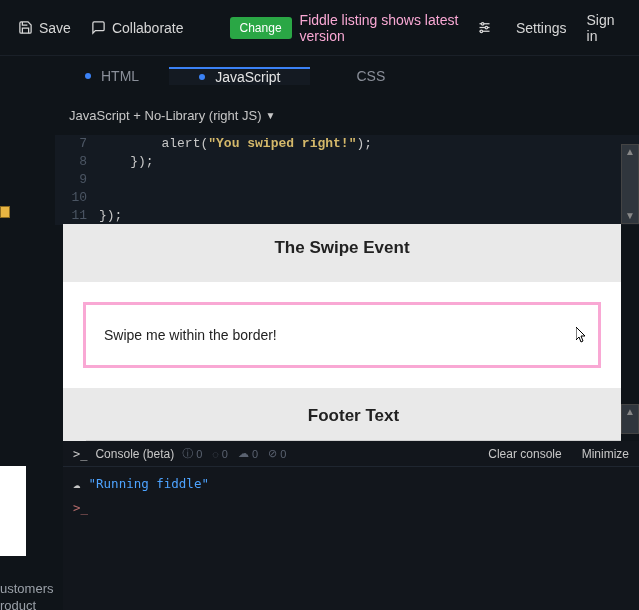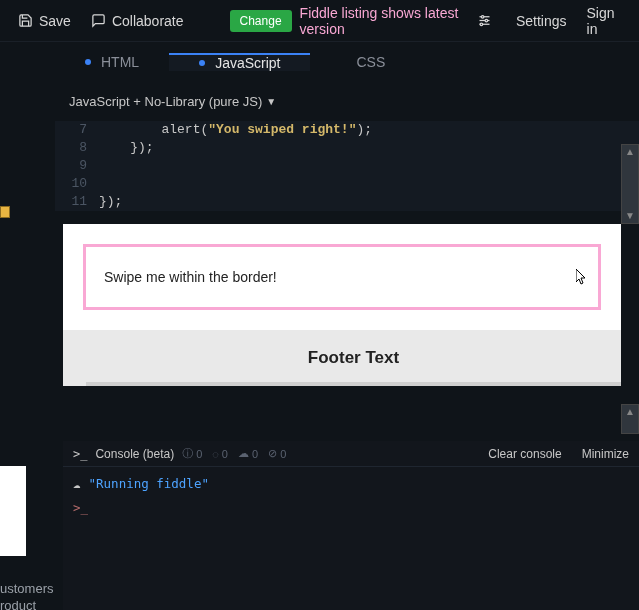--- a/index.html
+++ b/index.html
@@ -10,21 +10,21 @@
     color: #c7c7c7;
     width: 639px;
     height: 610px;
     overflow: hidden;
     position: relative;
   }
   
   .header {
     display: flex;
     align-items: center;
-    height: 42px;
+    height: 56px;
     padding: 0 8px;
     background: #0f1419;
     border-bottom: 1px solid #1a2028;
   }
   .hdr-btn {
     display: flex;
     align-items: center;
     gap: 6px;
     padding: 6px 10px;
     color: #d7d7d7;
@@ -267,21 +267,21 @@
     <span class="dot"></span>
     <span>JavaScript</span>
   </div>
   <div class="tab no-dot">
     <span class="dot"></span>
     <span>CSS</span>
   </div>
 </div>
 
 <div class="framework-bar">
-  <span>JavaScript + No-Library (pure JS)</span>
+  <span>JavaScript + No-Library (right JS)</span>
   <span class="caret">▼</span>
 </div>
 
 <div class="code-area">
   <div id="code-lines">
       <div class="code-line">
         <span class="lineno">7</span>
         <span class="code"><span>        </span><span class="fn">alert</span><span class="paren">(</span><span class="str">"You swiped right!"</span><span class="paren">)</span><span class="punct">;</span></span>
       </div>
       <div class="code-line">
@@ -302,20 +302,21 @@
       </div>
     </div>
 </div>
 
 <div class="vscroll">
   <span class="arrow">▲</span>
   <span class="arrow">▼</span>
 </div>
 
 <div class="preview">
+  <div class="preview-header">The Swipe Event</div>
   <div class="preview-body">
     <div class="swipe-box">
       <span>Swipe me within the border!</span>
       <span class="cursor-arrow">
         <svg width="12" height="16" viewBox="0 0 12 16">
             <path d="M0 0 L0 13 L3 10 L5 15 L7 14 L5 9 L9 9 Z" fill="#fff" stroke="#000" stroke-width="1"></path>
           </svg>
       </span>
     </div>
   </div>

